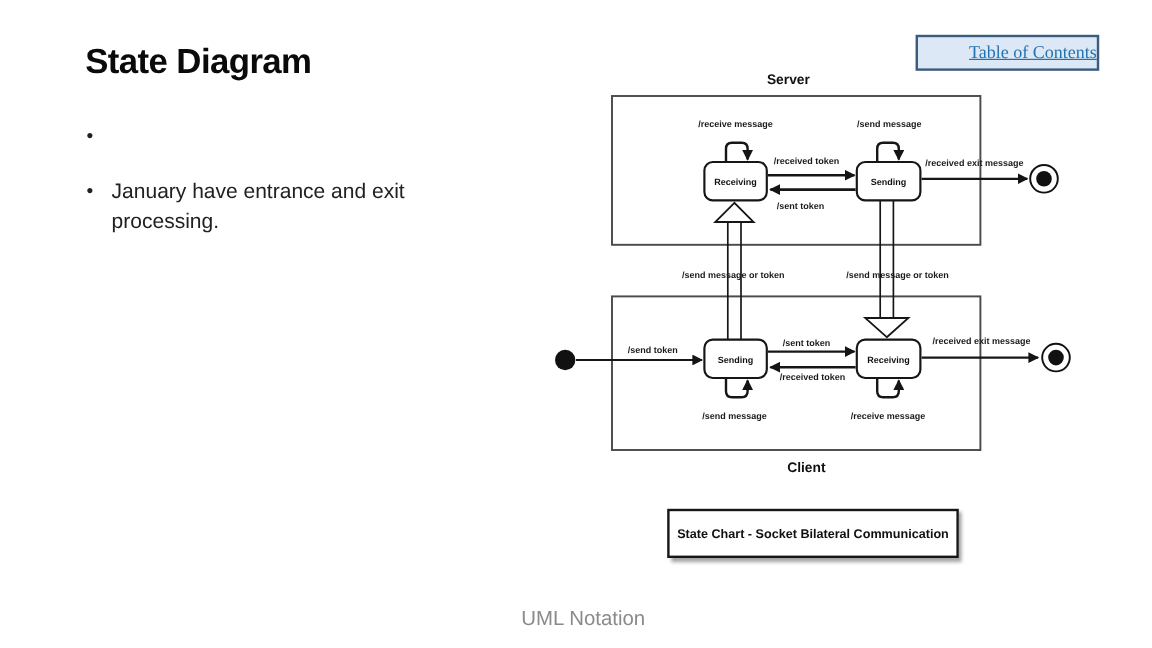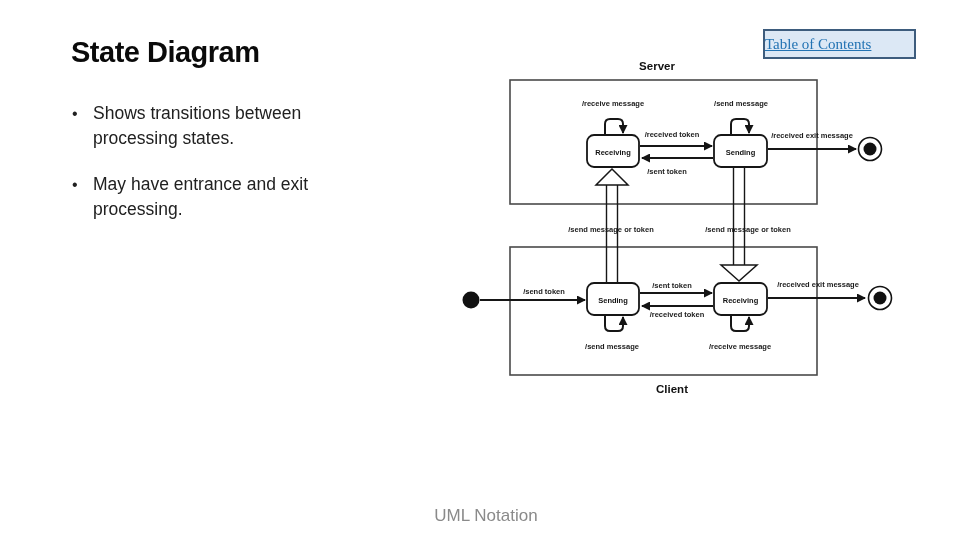--- a/index.html
+++ b/index.html
@@ -2,21 +2,21 @@
 <html><head>
 <meta charset="utf-8">
 <style>
   html,body{margin:0;padding:0;background:#888;}
   .slide{position:relative;width:960px;height:540px;background:#ffffff;overflow:hidden;
          font-family:"Liberation Sans",sans-serif;padding-left:12px;}
   .title{position:absolute;left:71px;top:36px;font-size:29px;font-weight:900;
          letter-spacing:-0.5px;color:#0a0a0a;}
   .toc-box{position:absolute;left:763px;top:29px;width:153px;height:30px;
            background:#dce8f5;border:2px solid #3d5c7d;box-sizing:border-box;
-           display:flex;align-items:center;justify-content:flex-start;}
+           display:flex;align-items:center;justify-content:flex-end;}
   .toc-box a{font-family:"Liberation Serif",serif;font-size:15px;color:#2273b3;
              text-decoration:underline;cursor:pointer;}
   .bullets{position:absolute;left:72px;top:101px;width:330px;color:#212121;}
   .bullet{display:flex;margin-bottom:21px;}
   .bullet .dot{width:21px;font-size:16px;line-height:25px;flex:0 0 21px;}
   .bullet .btxt{font-size:17.5px;line-height:25px;}
   .caption-box{position:absolute;left:556px;top:424px;width:243px;height:41px;
                background:#fff;border:2px solid #161616;box-sizing:border-box;
                box-shadow:3px 3px 3px #9e9e9e;display:flex;align-items:center;
                justify-content:center;}
@@ -49,29 +49,25 @@
 
   <div class="title">State Diagram</div>
 
   <div class="toc-box">
     <a>Table of Contents</a>
   </div>
 
   <div class="bullets">
     <div class="bullet">
       <span class="dot">•</span>
-      <span class="btxt">
-        <span>Shows transitions between</span><br>
-        <span>processing states.</span>
-      </span>
     </div>
     <div class="bullet">
       <span class="dot">•</span>
       <span class="btxt">
-        <span>May have entrance and exit</span><br>
+        <span>January have entrance and exit</span><br>
         <span>processing.</span>
       </span>
     </div>
   </div>
 
   <svg class="diagram-svg" width="470" height="345" viewBox="440 55 470 345" xmlns="http://www.w3.org/2000/svg">
     <defs>
       <marker id="arr" markerUnits="userSpaceOnUse" markerWidth="9" markerHeight="9" viewBox="0 0 9 9" refX="8" refY="4.5" orient="auto">
         <path d="M0,0 L9,4.5 L0,9 Z" fill="#141414"></path>
       </marker>
@@ -136,17 +132,20 @@
     <text x="611" y="232" class="t-lbl">/send message or token</text>
     <text x="748" y="232" class="t-lbl">/send message or token</text>
     <text x="544" y="294" class="t-lbl">/send token</text>
     <text x="672" y="288" class="t-lbl">/sent token</text>
     <text x="677" y="317" class="t-lbl">/received token</text>
     <text x="612" y="349" class="t-lbl">/send message</text>
     <text x="740" y="349" class="t-lbl">/receive message</text>
     <text x="818" y="287" class="t-lbl">/received exit message</text>
   </svg>
 
+  <div class="caption-box">
+    <span>State Chart - Socket Bilateral Communication</span>
+  </div>
 
   <div class="footer">UML Notation</div>
   <div class="pagenum">12</div>
 
 </div>
 
 </body></html>

